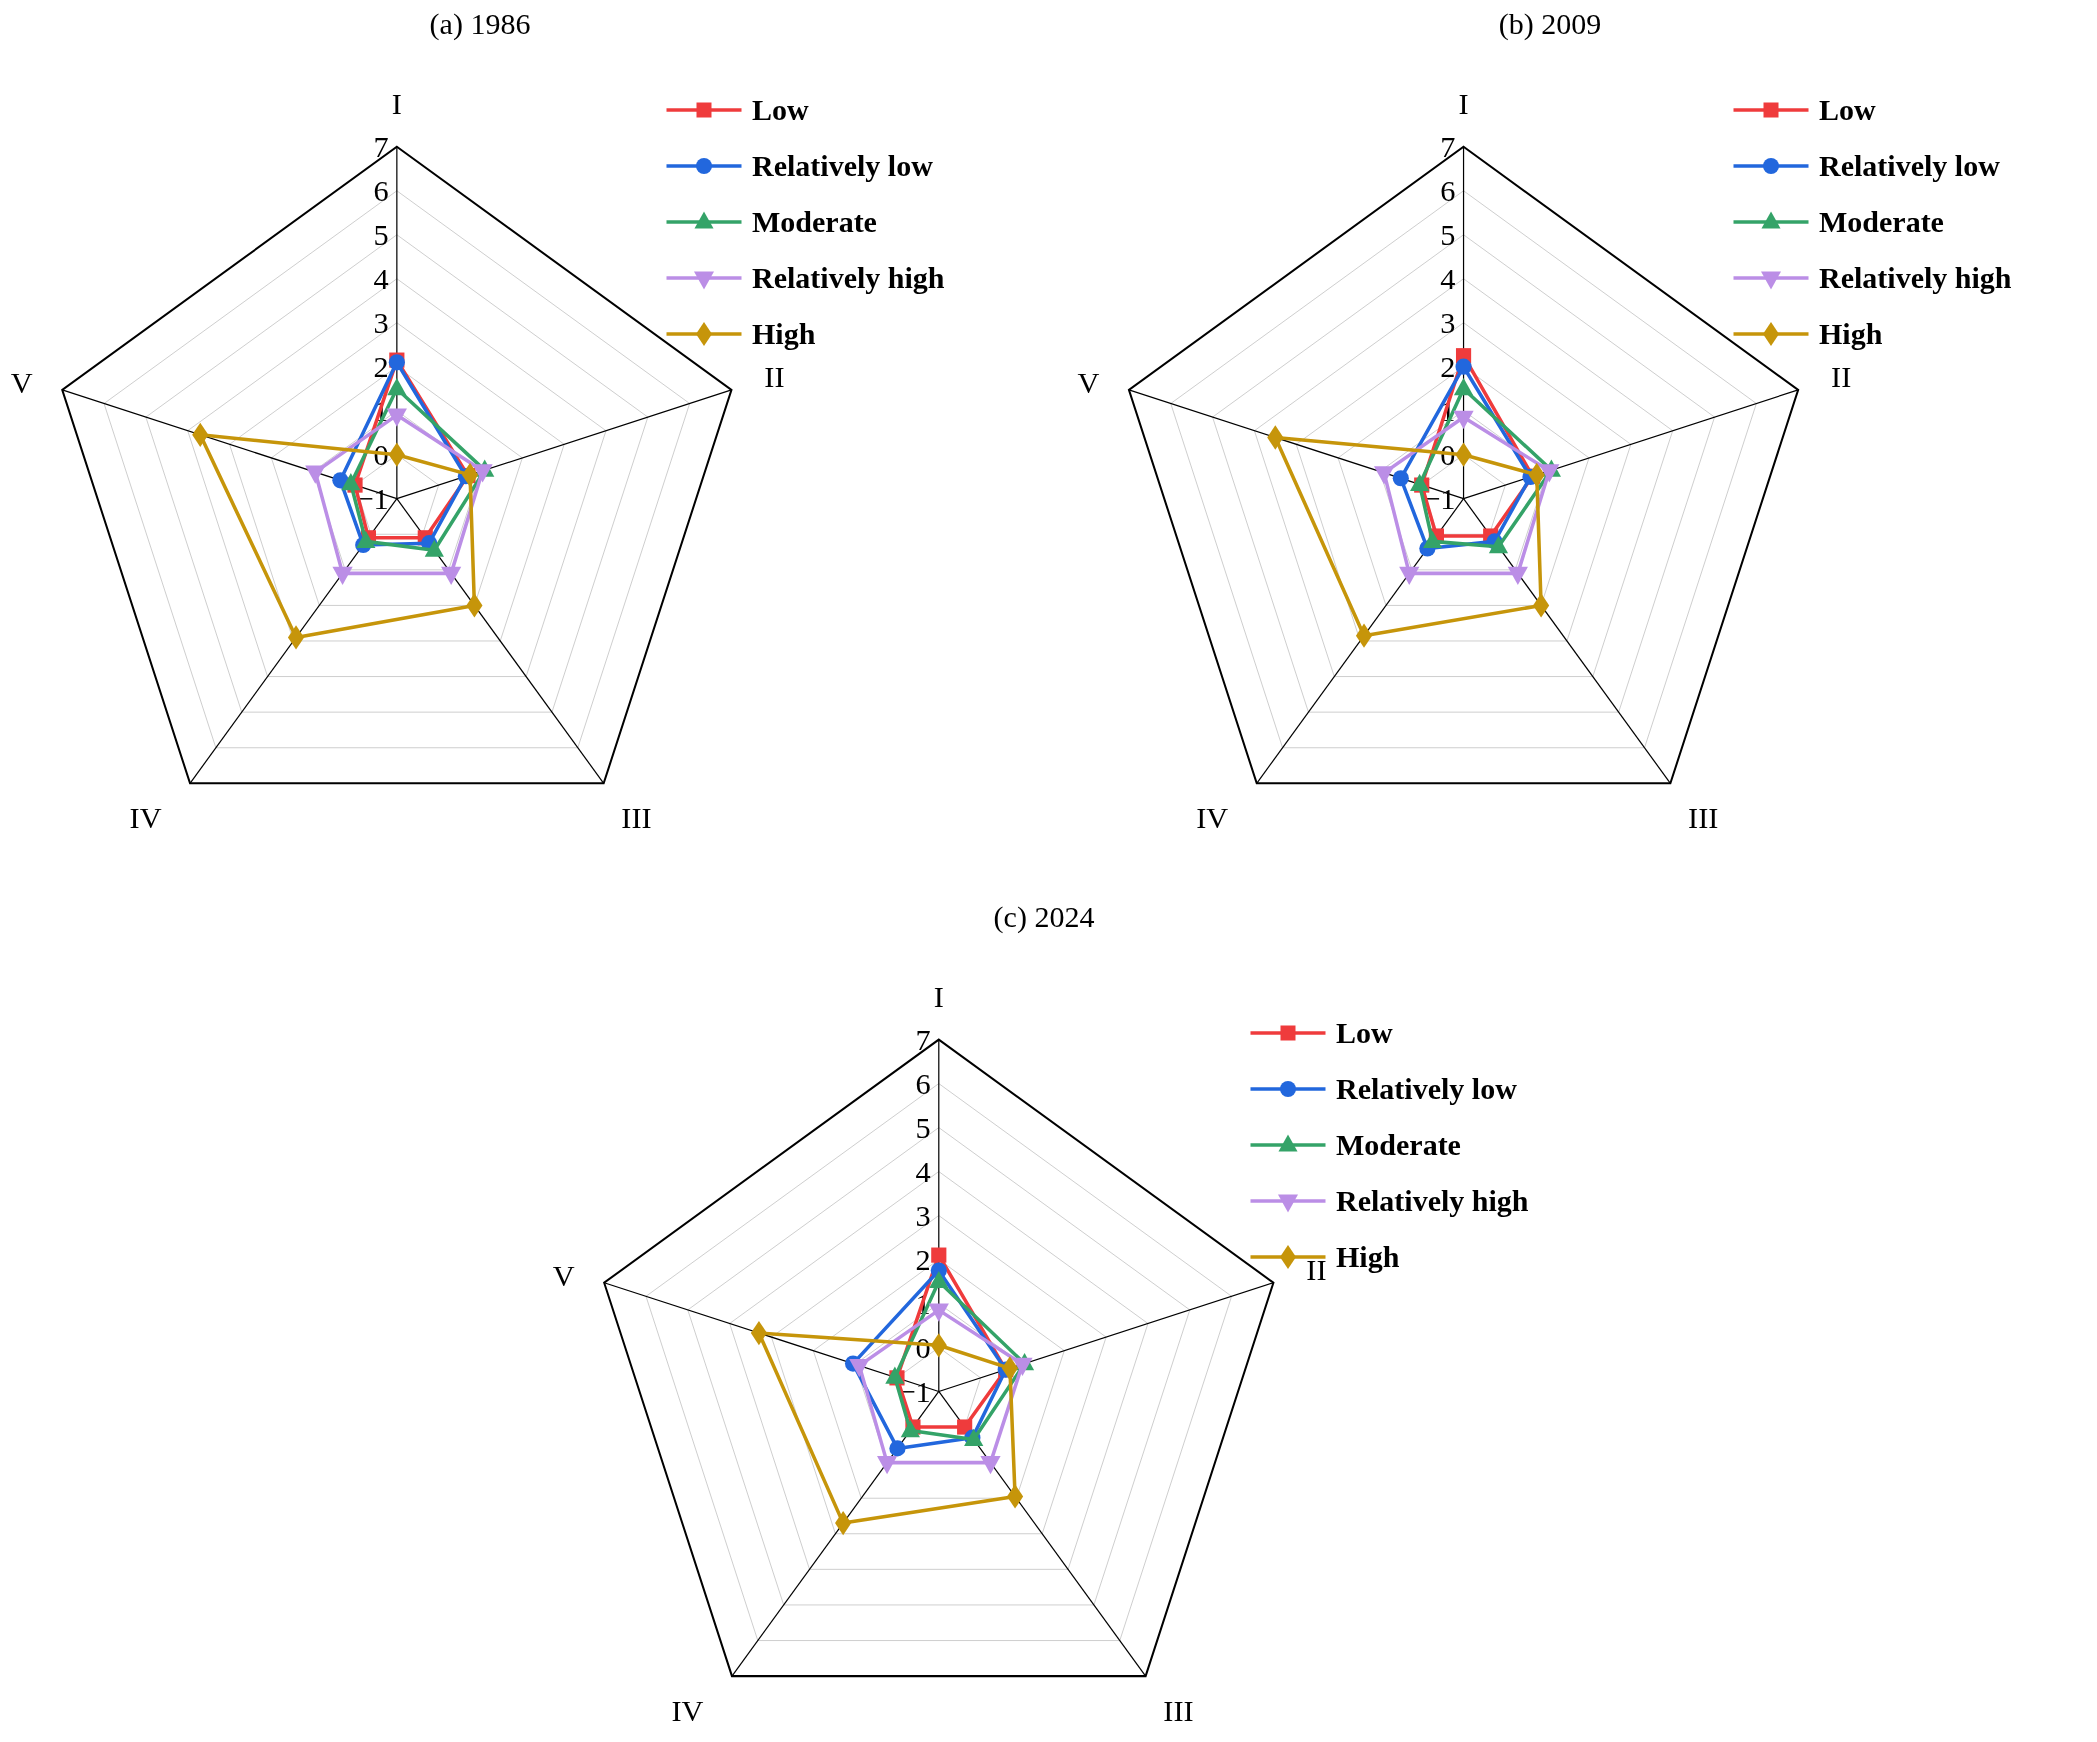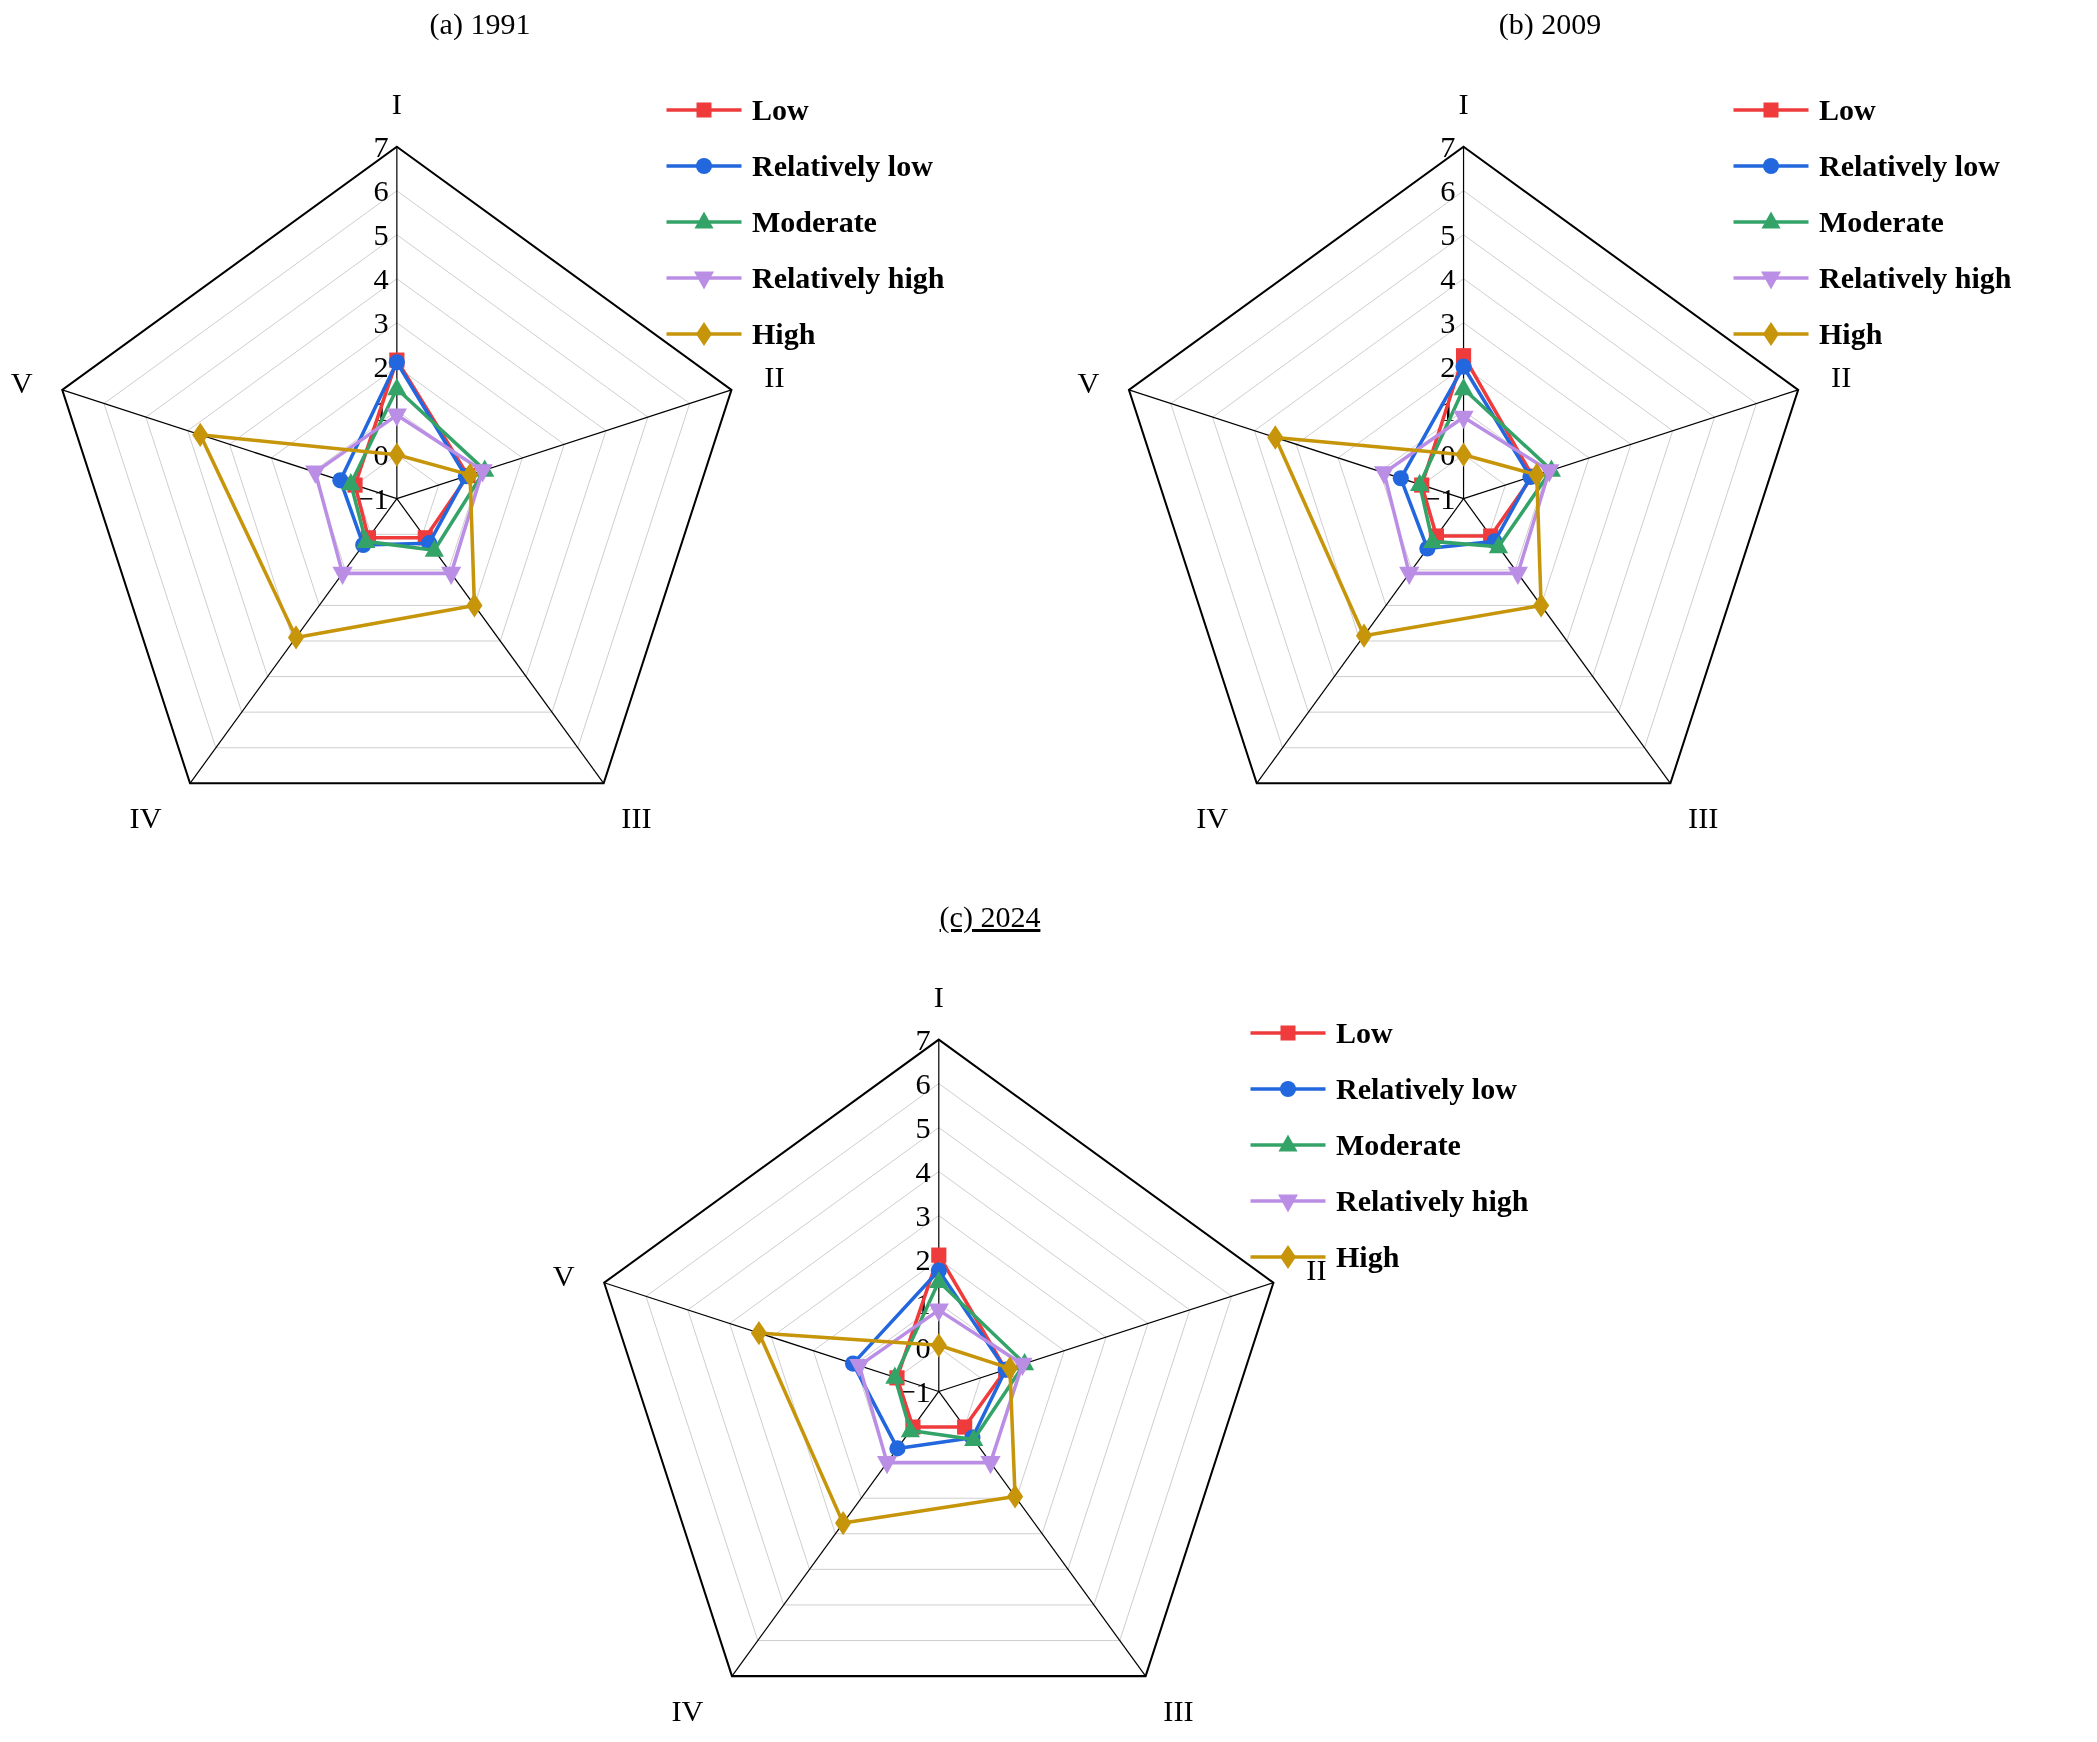--- a/index.html
+++ b/index.html
@@ -232,23 +232,23 @@
           <polygon points="1857.0,2660.7 1997.7,2706.3 2007.9,2959.6 1667.8,3012.4 1501.2,2636.4" fill="none" stroke="#c6950a" stroke-width="7" stroke-linejoin="round"></polygon>
           <polygon points="1857,2636.65 1873,2660.65 1857,2684.65 1841,2660.65" fill="#c6950a"></polygon>
           <polygon points="1997.6612587600532,2682.2963865319452 2013.6612587600532,2706.2963865319452 1997.6612587600532,2730.2963865319452 1981.6612587600532,2706.2963865319452" fill="#c6950a"></polygon>
           <polygon points="2007.8550850008633,2935.63421160633 2023.8550850008633,2959.63421160633 2007.8550850008633,2983.63421160633 1991.8550850008633,2959.63421160633" fill="#c6950a"></polygon>
           <polygon points="1667.7919272870529,2988.4225704892956 1683.7919272870529,3012.4225704892956 1667.7919272870529,3036.4225704892956 1651.7919272870529,3012.4225704892956" fill="#c6950a"></polygon>
           <polygon points="1501.209757253983,2612.396742404332 1517.209757253983,2636.396742404332 1501.209757253983,2660.396742404332 1485.209757253983,2636.396742404332" fill="#c6950a"></polygon>
         </g>
       </g>
     </svg>
 
-  <div class="chart-title" style="left:480px;top:24px;">(a) 1991</div>
+  <div class="chart-title" style="left:480px;top:24px;">(a) 1986</div>
   <div class="chart-title" style="left:1550px;top:24px;">(b) 2009</div>
-  <div class="chart-title" style="left:990px;top:917px;text-decoration:underline;">(c) 2024</div>
+  <div class="chart-title" style="left:1044px;top:917px;">(c) 2024</div>
 
   <div class="legend" style="left:666px;top:82px;">
     <div class="legend-item">
       <svg class="legend-glyph" viewBox="0 0 150 60">
           <line x1="0" y1="30" x2="150" y2="30" stroke="#ef3b3c" stroke-width="7"></line>
           <rect x="60" y="15" width="30" height="30" fill="#ef3b3c"></rect>
         </svg>
       <span class="legend-label">Low</span>
     </div>
     <div class="legend-item">

